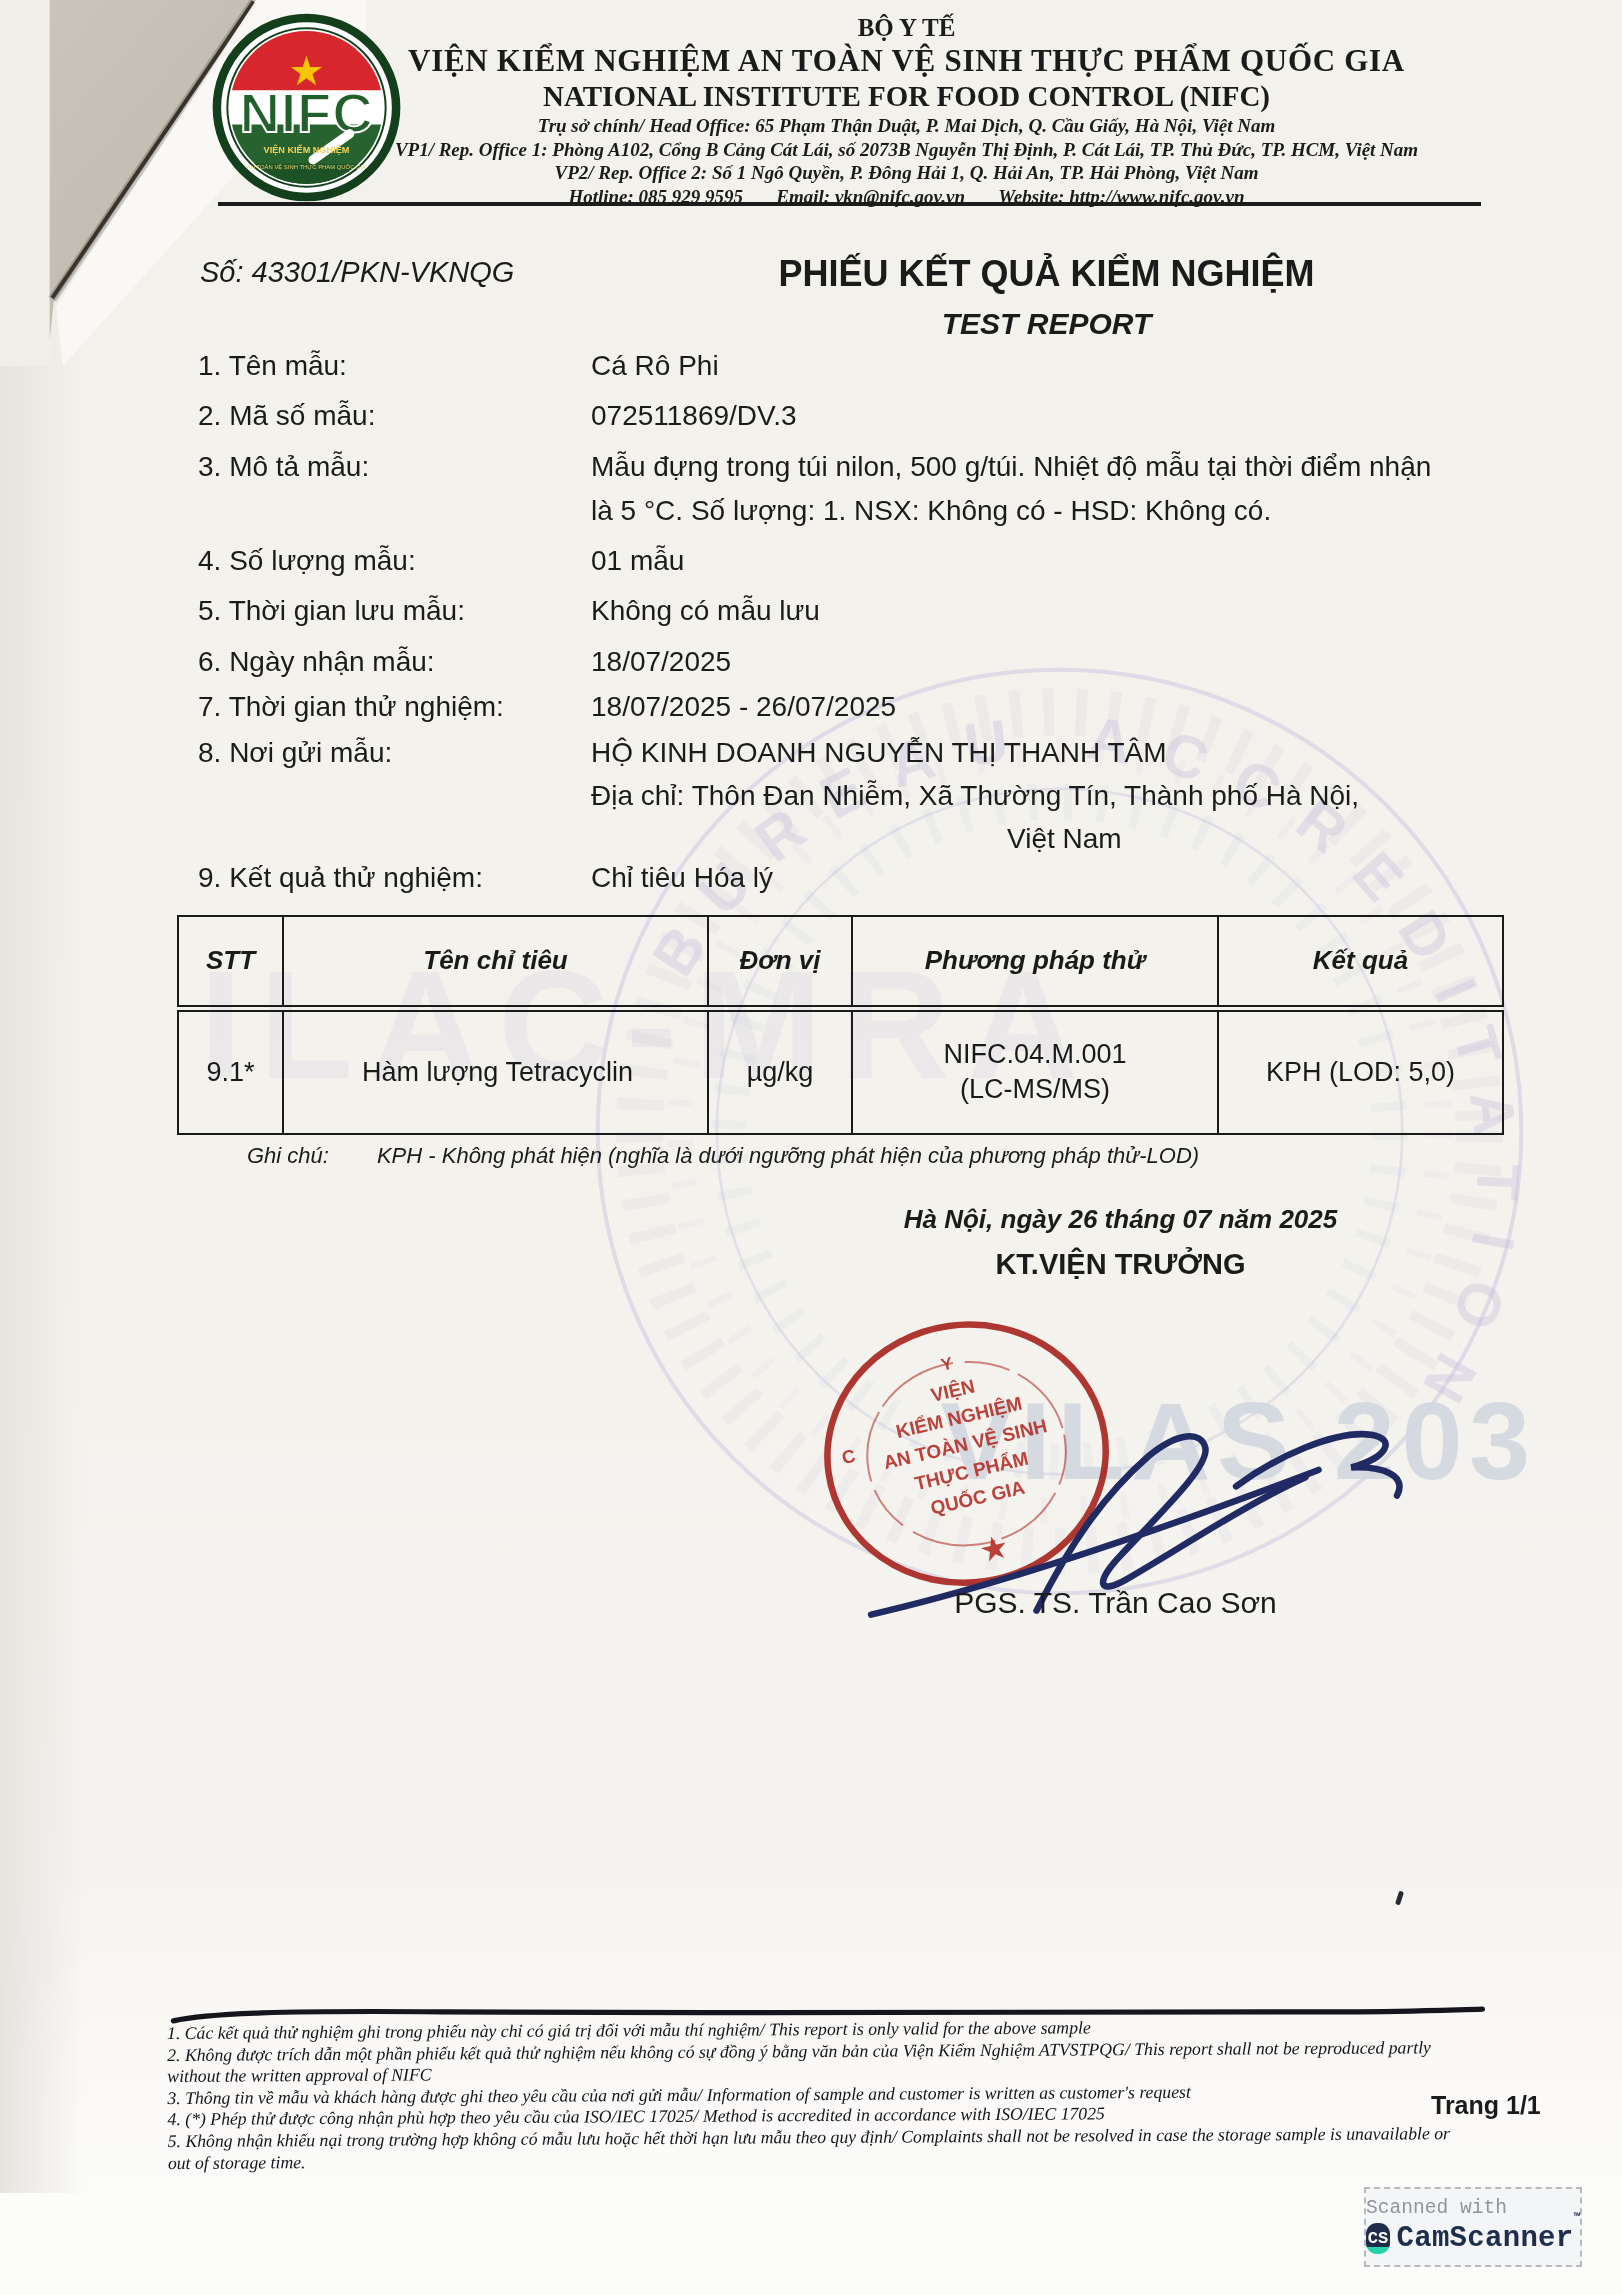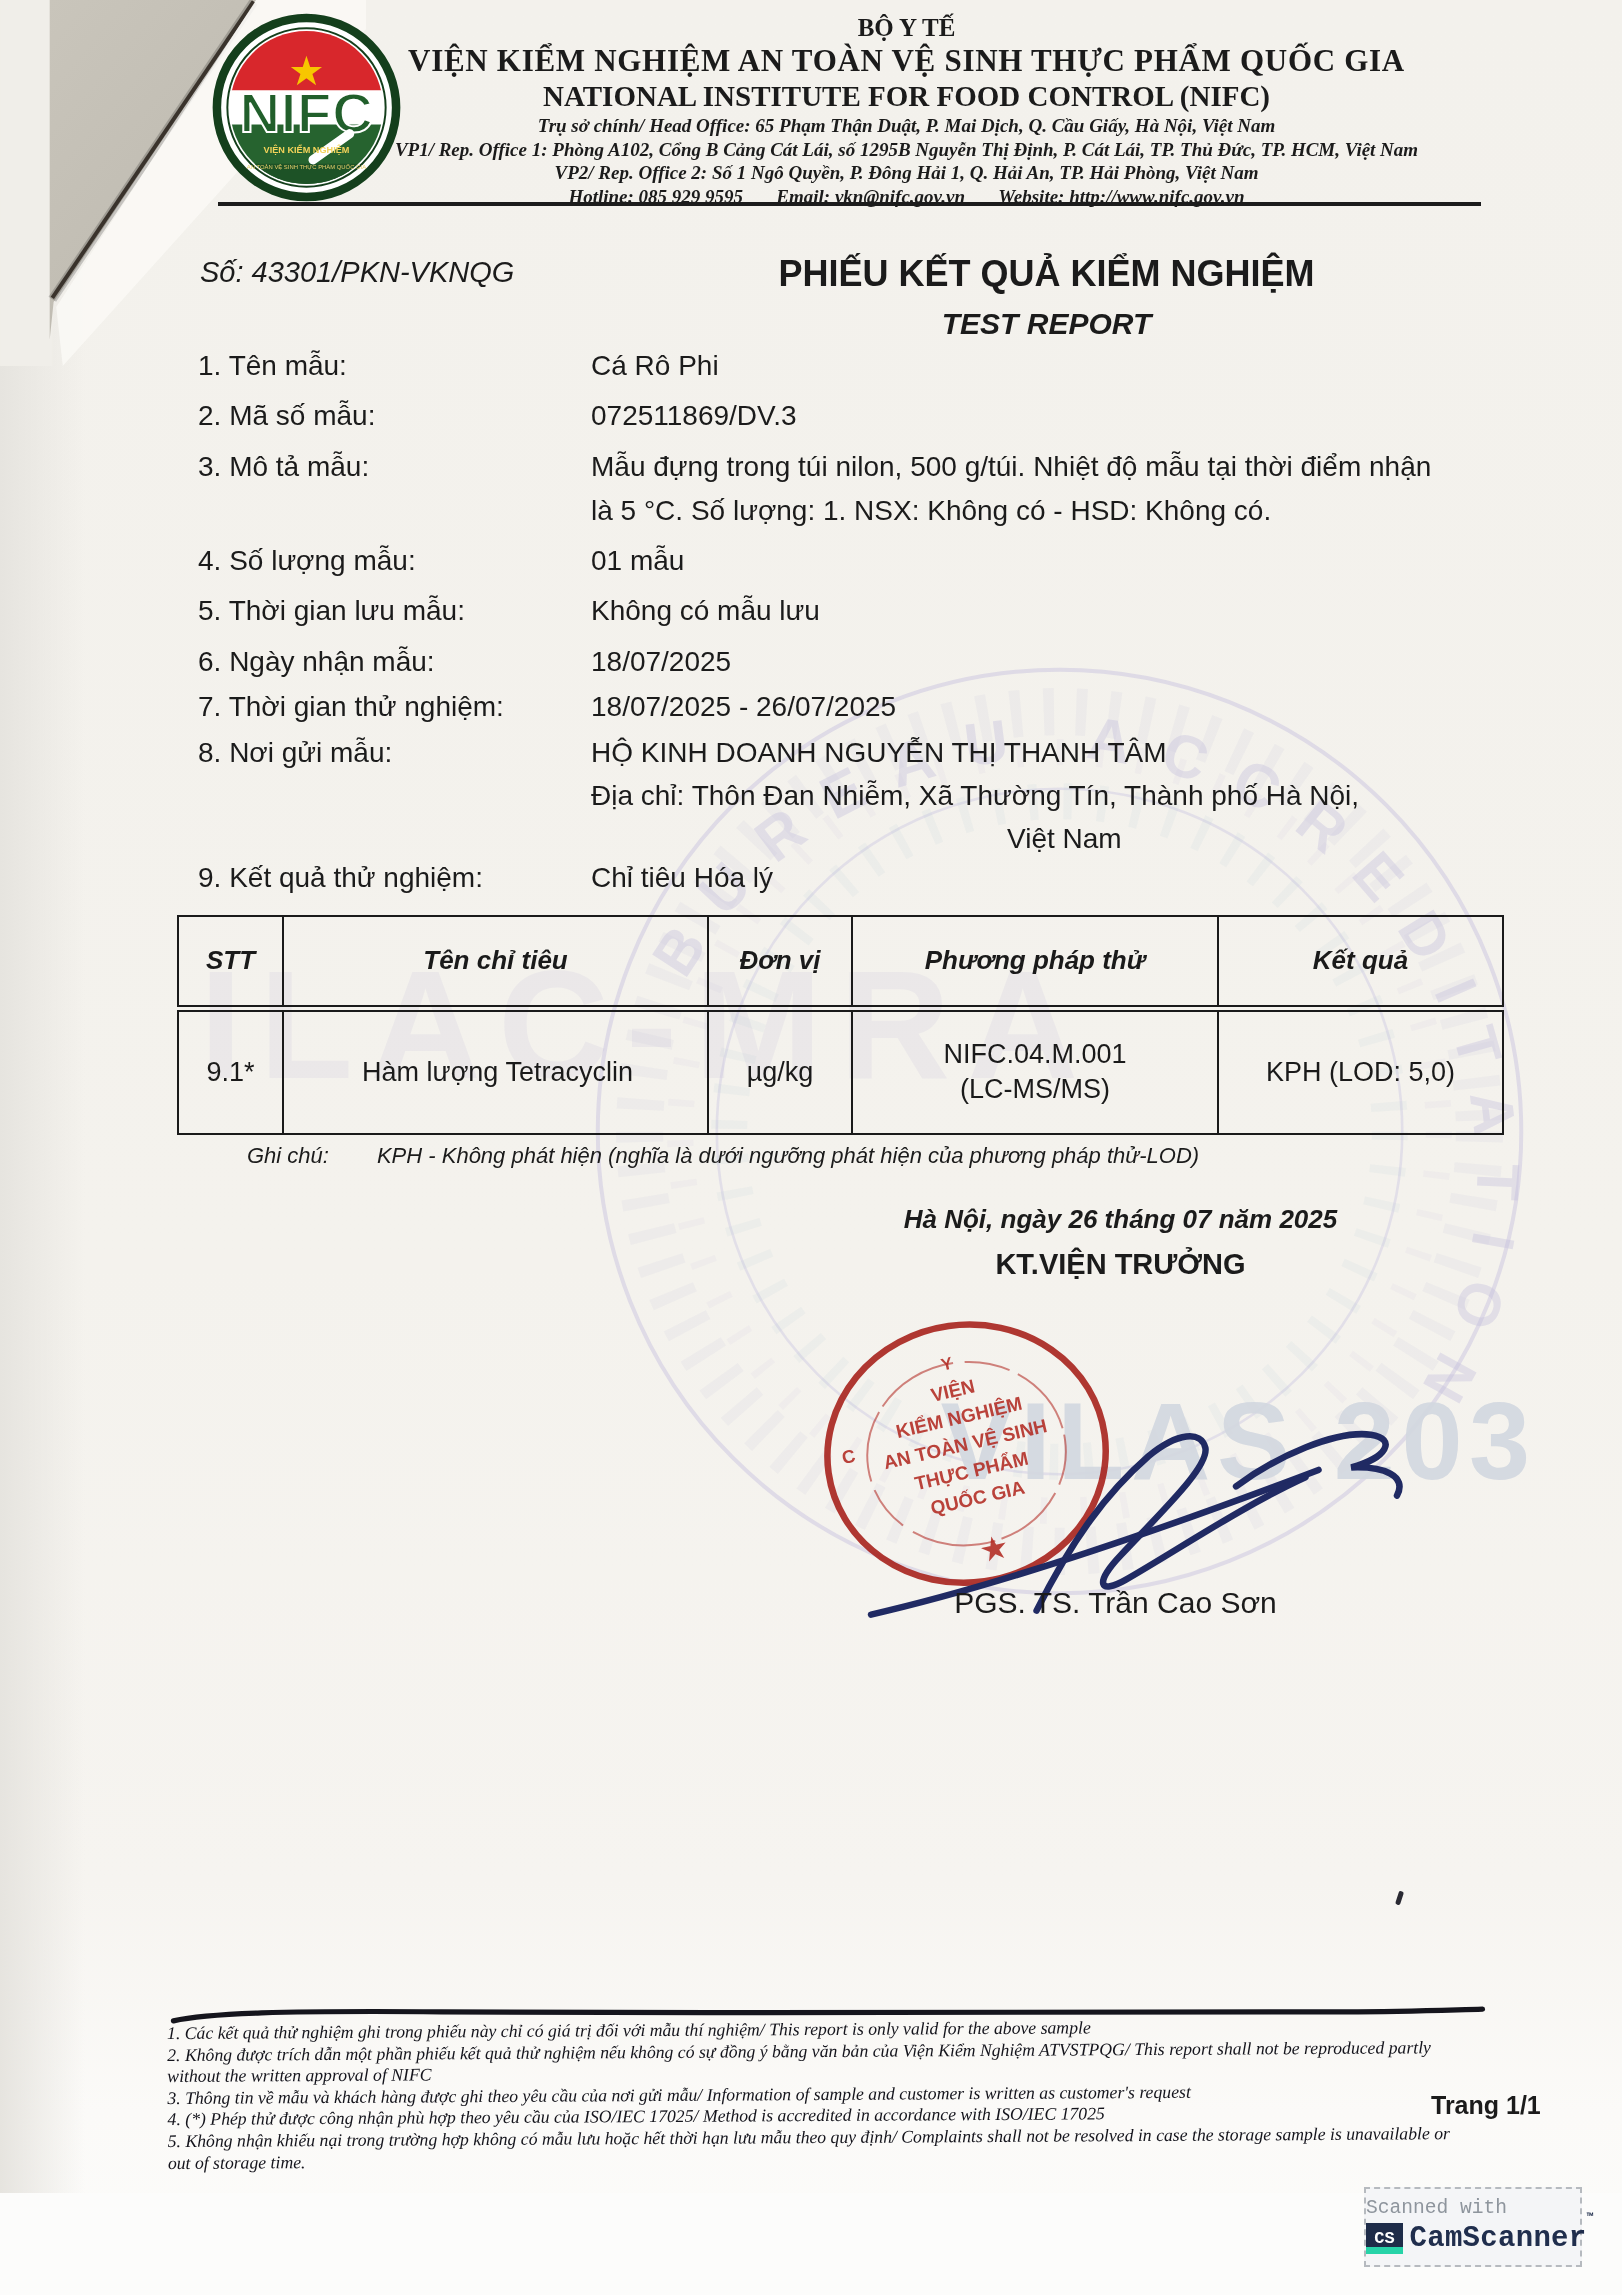--- a/index.html
+++ b/index.html
@@ -63,21 +63,21 @@
            font-style:italic; font-size:17.7px; line-height:21.6px; color:#14141c;
            transform:rotate(-0.35deg); transform-origin:left top; }
   .trang { left:1431px; top:2091px; font-size:25px; font-weight:bold; }
   .ink-dot { left:1397px; top:1891px; width:4.6px; height:14.4px; background:#2a2a33; border-radius:2px; transform:rotate(18deg); }
 
   
   .badge { left:1364px; top:2187px; width:218px; height:80px; background:#f4f5f7;
            border:2px dashed #b6babf; display:flex; flex-direction:column; align-items:flex-start; justify-content:center; gap:2.6px;font-family:Liberation Mono, monospace; }
   .badge-top { font-size:19.6px; color:#8e959d; line-height:19.6px; }
   .badge-row { display:flex; align-items:center; gap:6.5px; }
-  .cs-icon { width:37px; height:31px; border-radius:0; color:#fff; font-weight:bold; font-size:17px;
+  .cs-icon { width:24px; height:31px; border-radius:11px; color:#fff; font-weight:bold; font-size:17px;
              display:flex; align-items:center; justify-content:center;
              background:linear-gradient(to bottom,#1e2c49 0%,#1e2c49 76%,#27d3a8 76%,#27d3a8 100%); }
   .cs-brand { font-size:29px; font-weight:bold; color:#202e4d; letter-spacing:0.3px; }
   .cs-tm { font-size:10.5px; color:#202e4d; vertical-align:top; position:relative; top:-10.5px; }
 
   svg text { font-family:"Liberation Sans", sans-serif; }
 </style>
 </head>
 <body>
 
@@ -138,21 +138,21 @@
     <line x1="212" y1="186" x2="156" y2="226" stroke="#ffffff" stroke-width="14" stroke-linecap="round"></line>
     <text x="146" y="216" text-anchor="middle" font-size="14" font-weight="bold" fill="#f3d35a">VIỆN KIỂM NGHIỆM</text>
     <text x="146" y="240" text-anchor="middle" font-size="9" fill="#e8cf6b">AN TOÀN VỆ SINH THỰC PHẨM QUỐC GIA</text>
   </svg>
 
   <div class="abs hdr-block">
     <div class="h-min serif b">BỘ Y TẾ</div>
     <div class="h-inst serif b">VIỆN KIỂM NGHIỆM AN TOÀN VỆ SINH THỰC PHẨM QUỐC GIA</div>
     <div class="h-nat serif b">NATIONAL INSTITUTE FOR FOOD CONTROL (NIFC)</div>
     <div class="h-off serif b i">Trụ sở chính/ Head Office: 65 Phạm Thận Duật, P. Mai Dịch, Q. Cầu Giấy, Hà Nội, Việt Nam</div>
-    <div class="h-vp1 serif b i">VP1/ Rep. Office 1: Phòng A102, Cổng B Cảng Cát Lái, số 1295B Nguyễn Thị Định, P. Cát Lái, TP. Thủ Đức, TP. HCM, Việt Nam</div>
+    <div class="h-vp1 serif b i">VP1/ Rep. Office 1: Phòng A102, Cổng B Cảng Cát Lái, số 2073B Nguyễn Thị Định, P. Cát Lái, TP. Thủ Đức, TP. HCM, Việt Nam</div>
     <div class="h-vp2 serif b i">VP2/ Rep. Office 2: Số 1 Ngô Quyền, P. Đông Hải 1, Q. Hải An, TP. Hải Phòng, Việt Nam</div>
     <div class="h-con serif b i">Hotline: 085 929 9595&nbsp;&nbsp;&nbsp;&nbsp;&nbsp;&nbsp;&nbsp;Email: vkn@nifc.gov.vn&nbsp;&nbsp;&nbsp;&nbsp;&nbsp;&nbsp;&nbsp;Website: http://www.nifc.gov.vn</div>
   </div>
   <div class="abs hdr-rule"></div>
 
   <div class="abs doc-no sans">Số: 43301/PKN-VKNQG</div>
   <div class="abs doc-title">PHIẾU KẾT QUẢ KIỂM NGHIỆM</div>
   <div class="abs doc-sub">TEST REPORT</div>
 
   <div class="lbl" style="top:350px">1. Tên mẫu:</div>

